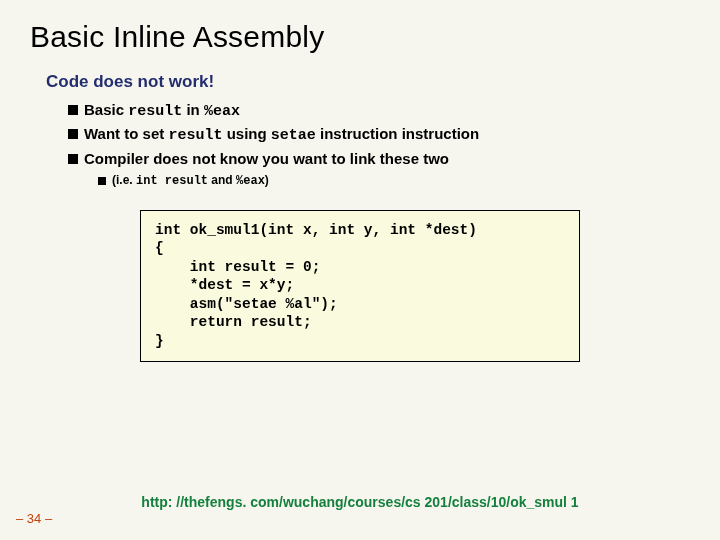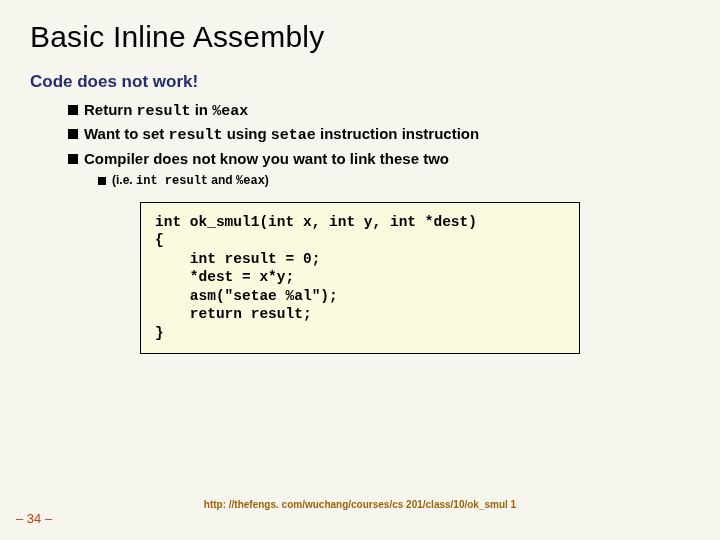--- a/index.html
+++ b/index.html
@@ -17,21 +17,21 @@
     font-size: 30px;
     font-weight: normal;
     color: #000;
     margin-bottom: 18px;
     letter-spacing: 0.2px;
   }
   .subhead {
     font-size: 17px;
     font-weight: bold;
     color: #242d6e;
-    margin-left: 0;
+    margin-left: 16px;
     margin-bottom: 8px;
   }
   .bullets {
     margin-left: 38px;
   }
   .b-item {
     display: flex;
     align-items: flex-start;
     margin-bottom: 2px;
     line-height: 1.35;
@@ -65,41 +65,41 @@
     border-radius: 0;
     flex: 0 0 8px;
     margin-top: 4px;
     margin-right: 6px;
   }
   .sb-text {
     font-size: 12px;
     font-weight: bold;
   }
   .codebox {
-    margin: 14px auto 0 auto;
+    margin: 22px auto 0 auto;
     width: 440px;
     border: 1.5px solid #000;
     background: #fafadf;
     padding: 10px 6px 10px 14px;
     font-family: "Courier New", monospace;
     font-size: 14.5px;
     font-weight: bold;
     line-height: 1.28;
     white-space: pre;
     color: #000;
   }
   .footer-link {
     position: absolute;
     left: 0;
     right: 0;
     bottom: 30px;
     text-align: center;
-    font-size: 10px;
+    font-size: 14px;
     font-weight: bold;
-    color: #a16207;
+    color: #15803d;
   }
   .page-num {
     position: absolute;
     left: 16px;
     bottom: 14px;
     font-size: 13px;
     color: #c2410c;
   }
 </style>
 </head>
@@ -109,21 +109,21 @@
 
   <div class="title">Basic Inline Assembly</div>
 
   <div class="subhead">Code does not work!</div>
 
   <div class="bullets">
 
     <div class="b-item">
       <div class="sq"></div>
       <div class="b-text">
-        <span>Return </span><span class="mono">result</span><span> in </span><span class="mono">%eax</span>
+        <span>Basic </span><span class="mono">result</span><span> in </span><span class="mono">%eax</span>
       </div>
     </div>
 
     <div class="b-item">
       <div class="sq"></div>
       <div class="b-text">
         <span>Want to set </span><span class="mono">result</span><span> using </span><span class="mono">setae</span><span> instruction instruction</span>
       </div>
     </div>
 

